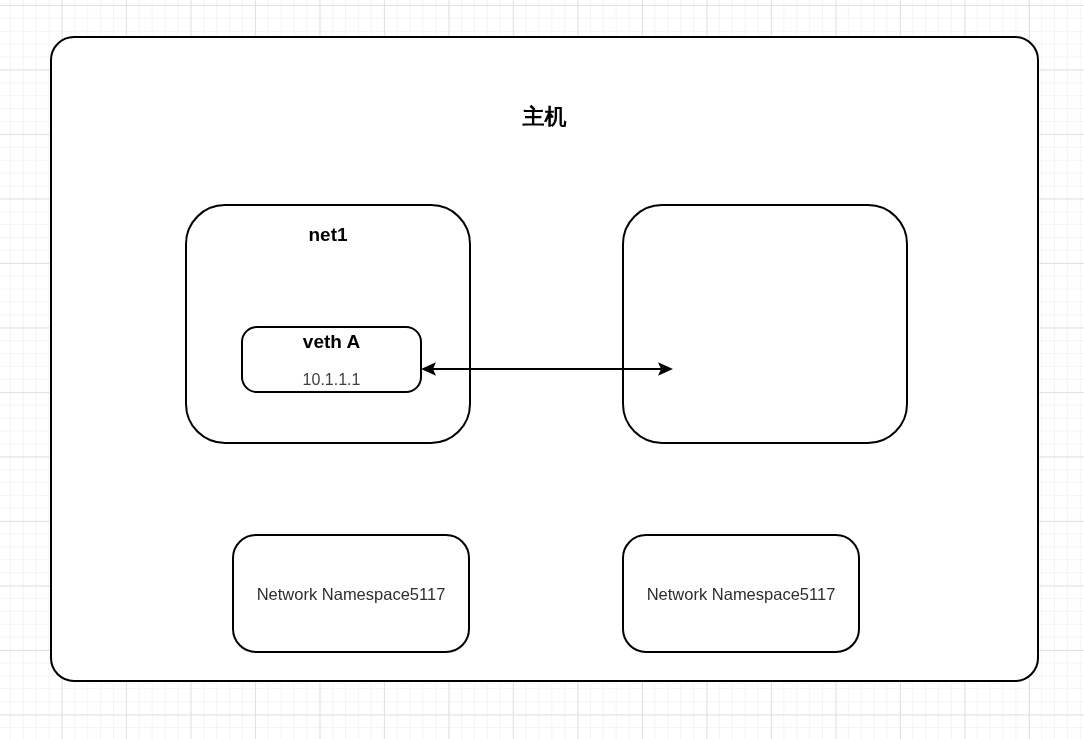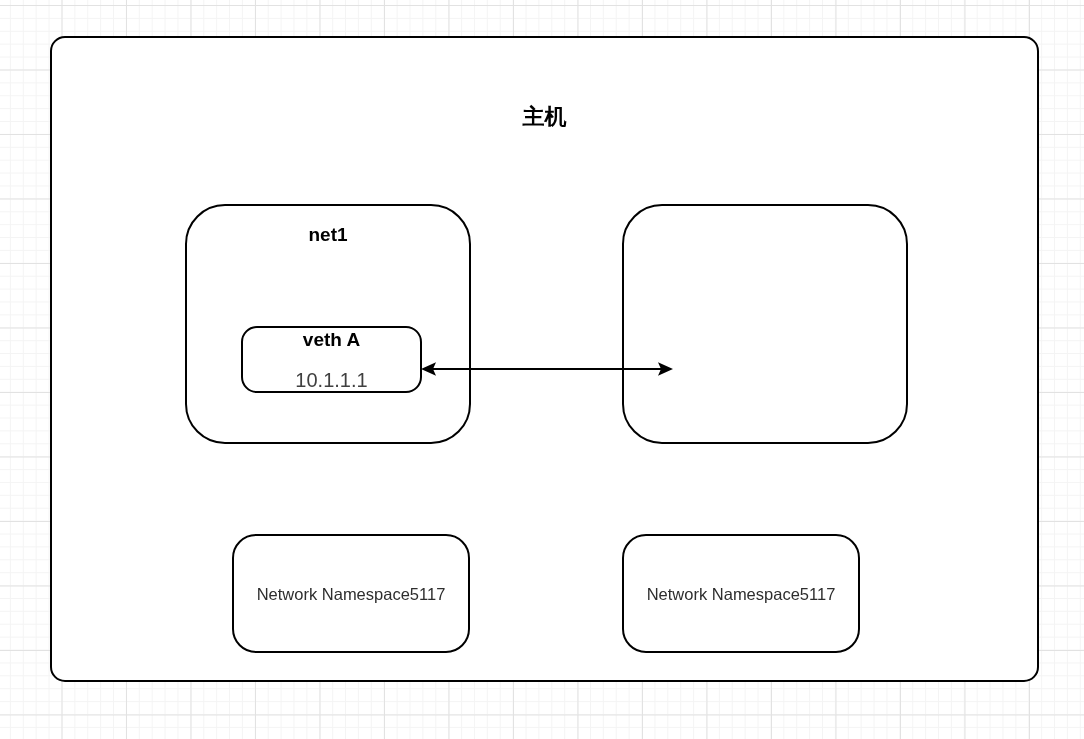--- a/index.html
+++ b/index.html
@@ -26,21 +26,21 @@
     position: absolute;
     box-sizing: border-box;
     border: 2px solid #000000;
     background: #ffffff;
   }
   .host-box {
     left: 50px;
     top: 36px;
     width: 989px;
     height: 646px;
-    border-radius: 15px;
+    border-radius: 24px;
   }
   .host-title {
     position: absolute;
     left: 0;
     top: 64px;
     width: 100%;
     text-align: center;
     font-size: 22px;
     font-weight: bold;
     line-height: 29px;
@@ -76,21 +76,21 @@
   }
   .veth-box.a { left: 54px; width: 181px; }
   .veth-box.b { left: 52px; width: 179px; }
   .veth-name {
     font-size: 19px;
     font-weight: bold;
     color: #000000;
     line-height: 1;
   }
   .veth-ip {
-    font-size: 20px;
+    font-size: 16px;
     color: #404040;
     line-height: 1;
   }
   .link-arrow {
     position: absolute;
     left: 368px;
     top: 321px;
     width: 254px;
     height: 20px;
   }

